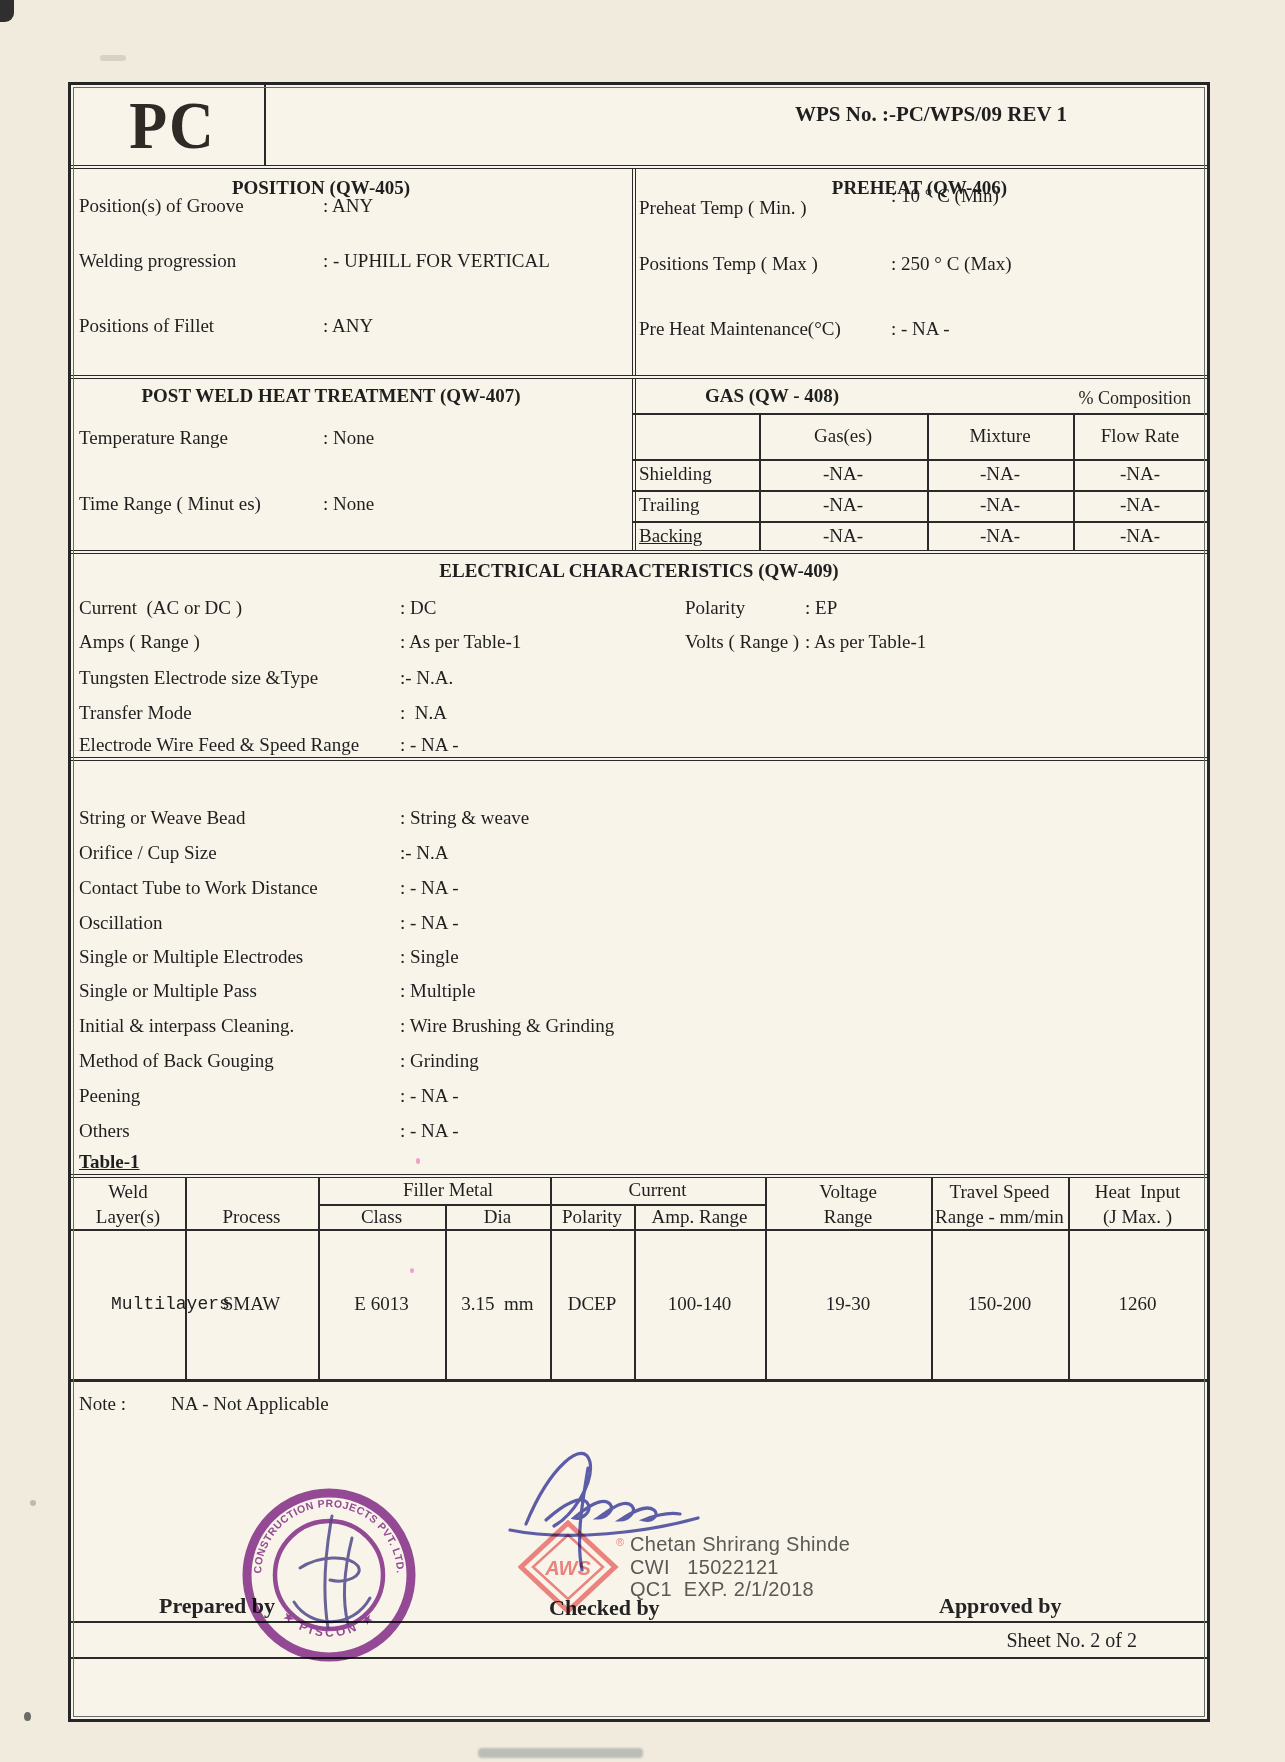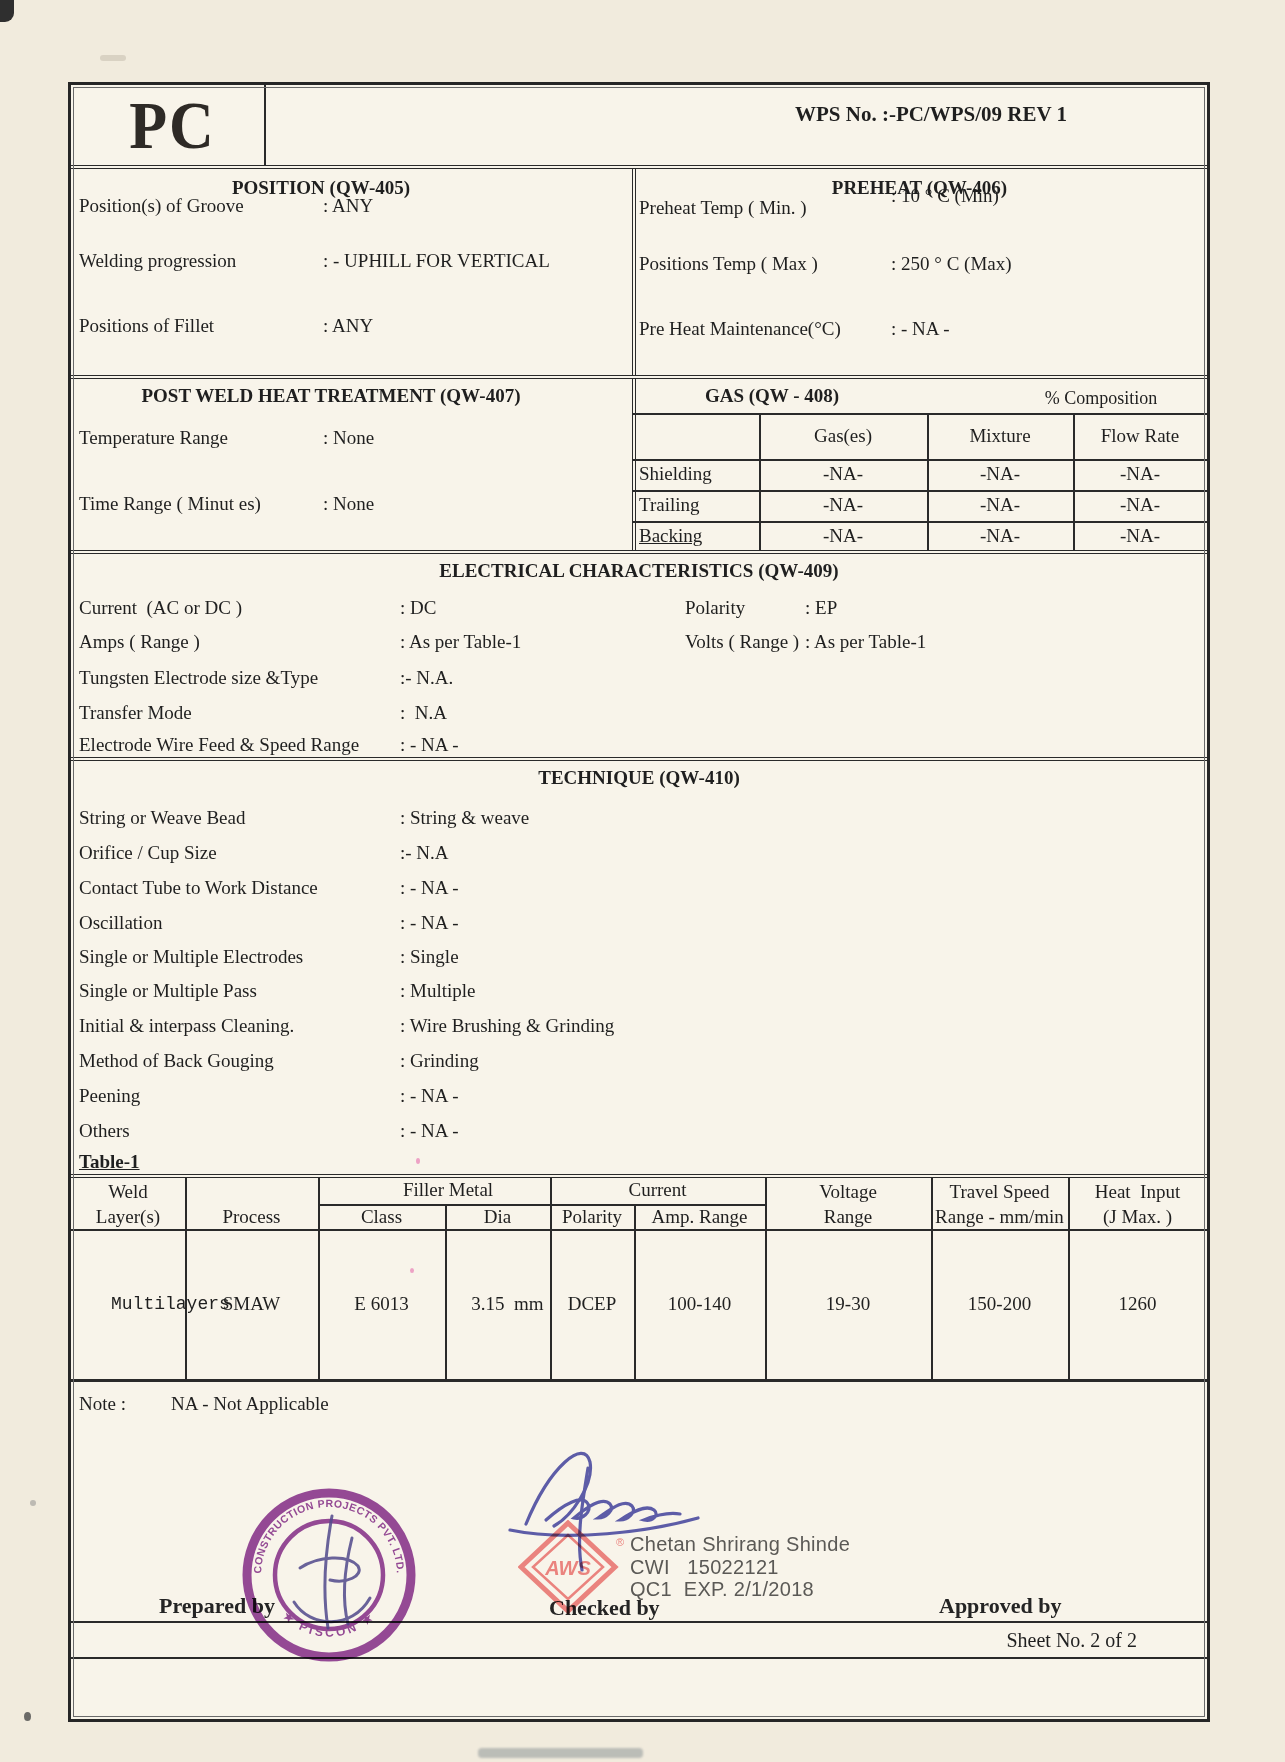--- a/index.html
+++ b/index.html
@@ -67,21 +67,21 @@
   <div class="hline dbl" style="top:290px;"></div>
 
   <div class="vline dbl" style="left:561px;top:293px;height:172px;"></div>
   <div class="t b ctr" style="left:0;top:300px;width:520px;">POST WELD HEAT TREATMENT (QW-407)</div>
   <div class="t" style="left:8px;top:342px;">Temperature Range</div>
   <div class="t" style="left:252px;top:342px;">: None</div>
   <div class="t" style="left:8px;top:408px;">Time Range ( Minut es)</div>
   <div class="t" style="left:252px;top:408px;">: None</div>
 
   <div class="t b ctr" style="left:561px;top:300px;width:280px;">GAS (QW - 408)</div>
-  <div class="t ctr" style="left:940px;top:302px;width:180px;font-size:18px;">% Composition</div>
+  <div class="t ctr" style="left:940px;top:302px;width:180px;font-size:18px;text-align:right;">% Composition</div>
   <div class="hline" style="top:328px;left:561px;width:575px;"></div>
   <div class="vline" style="left:688px;top:328px;height:137px;"></div>
   <div class="vline" style="left:856px;top:328px;height:137px;"></div>
   <div class="vline" style="left:1002px;top:328px;height:137px;"></div>
   <div class="hline" style="top:374px;left:561px;width:575px;"></div>
   <div class="hline" style="top:405px;left:561px;width:575px;"></div>
   <div class="hline" style="top:436px;left:561px;width:575px;"></div>
   <div class="t ctr" style="left:688px;top:340px;width:168px;">Gas(es)</div>
   <div class="t ctr" style="left:856px;top:340px;width:146px;">Mixture</div>
   <div class="t ctr" style="left:1002px;top:340px;width:134px;">Flow Rate</div>
@@ -109,21 +109,20 @@
   <div class="t" style="left:614px;top:546px;">Volts ( Range )</div>
   <div class="t" style="left:734px;top:546px;">: As per Table-1</div>
   <div class="t" style="left:8px;top:582px;">Tungsten Electrode size &amp;Type</div>
   <div class="t" style="left:329px;top:582px;">:- N.A.</div>
   <div class="t" style="left:8px;top:617px;">Transfer Mode</div>
   <div class="t" style="left:329px;top:617px;">:  N.A</div>
   <div class="t" style="left:8px;top:649px;">Electrode Wire Feed &amp; Speed Range</div>
   <div class="t" style="left:329px;top:649px;">: - NA -</div>
   <div class="hline dbl" style="top:672px;"></div>
 
-  <div class="t b ctr" style="left:0;top:682px;width:1136px;">TECHNIQUE (QW-410)</div>
   <div class="t" style="left:8px;top:722px;">String or Weave Bead</div>
   <div class="t" style="left:329px;top:722px;">: String &amp; weave</div>
   <div class="t" style="left:8px;top:757px;">Orifice / Cup Size</div>
   <div class="t" style="left:329px;top:757px;">:- N.A</div>
   <div class="t" style="left:8px;top:792px;">Contact Tube to Work Distance</div>
   <div class="t" style="left:329px;top:792px;">: - NA -</div>
   <div class="t" style="left:8px;top:827px;">Oscillation</div>
   <div class="t" style="left:329px;top:827px;">: - NA -</div>
   <div class="t" style="left:8px;top:861px;">Single or Multiple Electrodes</div>
   <div class="t" style="left:329px;top:861px;">: Single</div>
@@ -164,21 +163,21 @@
   <div class="t ctr" style="left:694px;top:1096px;width:166px;">Voltage</div>
   <div class="t ctr" style="left:694px;top:1121px;width:166px;">Range</div>
   <div class="t ctr" style="left:860px;top:1096px;width:137px;">Travel Speed</div>
   <div class="t ctr" style="left:860px;top:1121px;width:137px;">Range - mm/min</div>
   <div class="t ctr" style="left:997px;top:1096px;width:139px;">Heat  Input</div>
   <div class="t ctr" style="left:997px;top:1121px;width:139px;">(J Max. )</div>
 
   <div class="t ctr sans" style="left:0;top:1208px;width:114px;font-size:18px;">Multilayers</div>
   <div class="t ctr" style="left:114px;top:1208px;width:133px;">SMAW</div>
   <div class="t ctr" style="left:247px;top:1208px;width:127px;">E 6013</div>
-  <div class="t ctr" style="left:374px;top:1208px;width:105px;padding-left:10px;">3.15  mm</div>
+  <div class="t ctr" style="left:374px;top:1208px;width:105px;">3.15  mm</div>
   <div class="t ctr" style="left:479px;top:1208px;width:84px;">DCEP</div>
   <div class="t ctr" style="left:563px;top:1208px;width:131px;">100-140</div>
   <div class="t ctr" style="left:694px;top:1208px;width:166px;">19-30</div>
   <div class="t ctr" style="left:860px;top:1208px;width:137px;">150-200</div>
   <div class="t ctr" style="left:997px;top:1208px;width:139px;">1260</div>
 
   <div class="t" style="left:8px;top:1308px;">Note :</div>
   <div class="t" style="left:100px;top:1308px;">NA - Not Applicable</div>
 
   <div class="sig-label" style="left:88px;top:1508px;">Prepared by</div>

